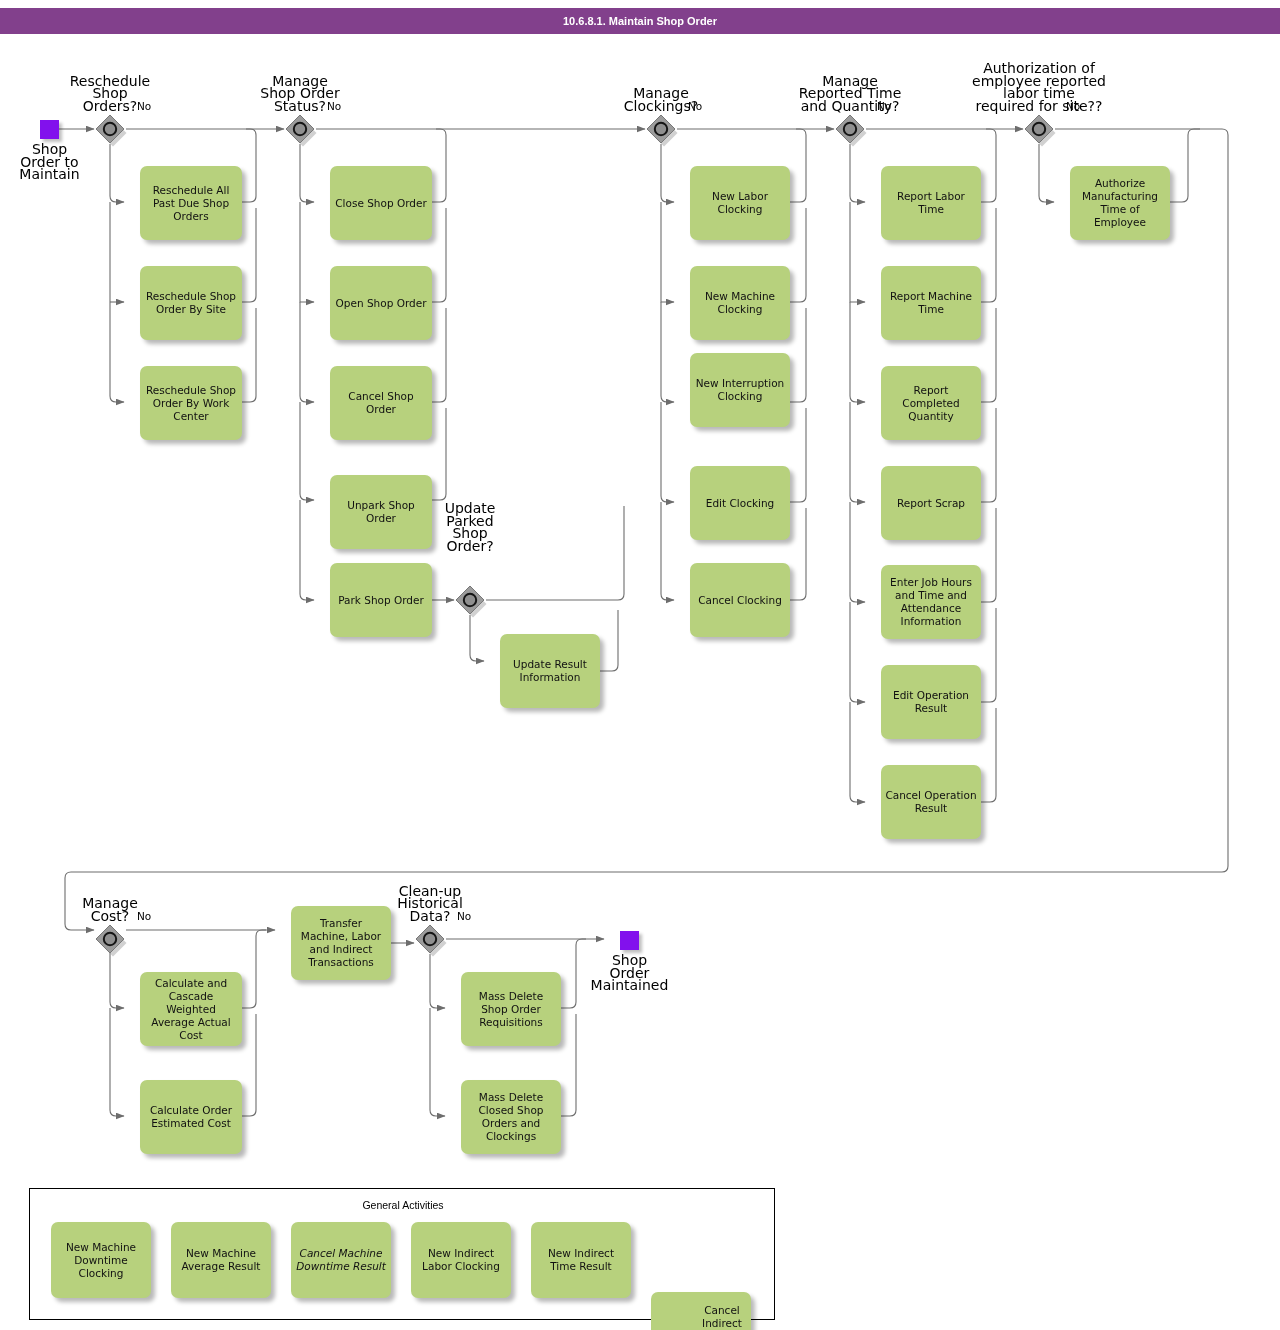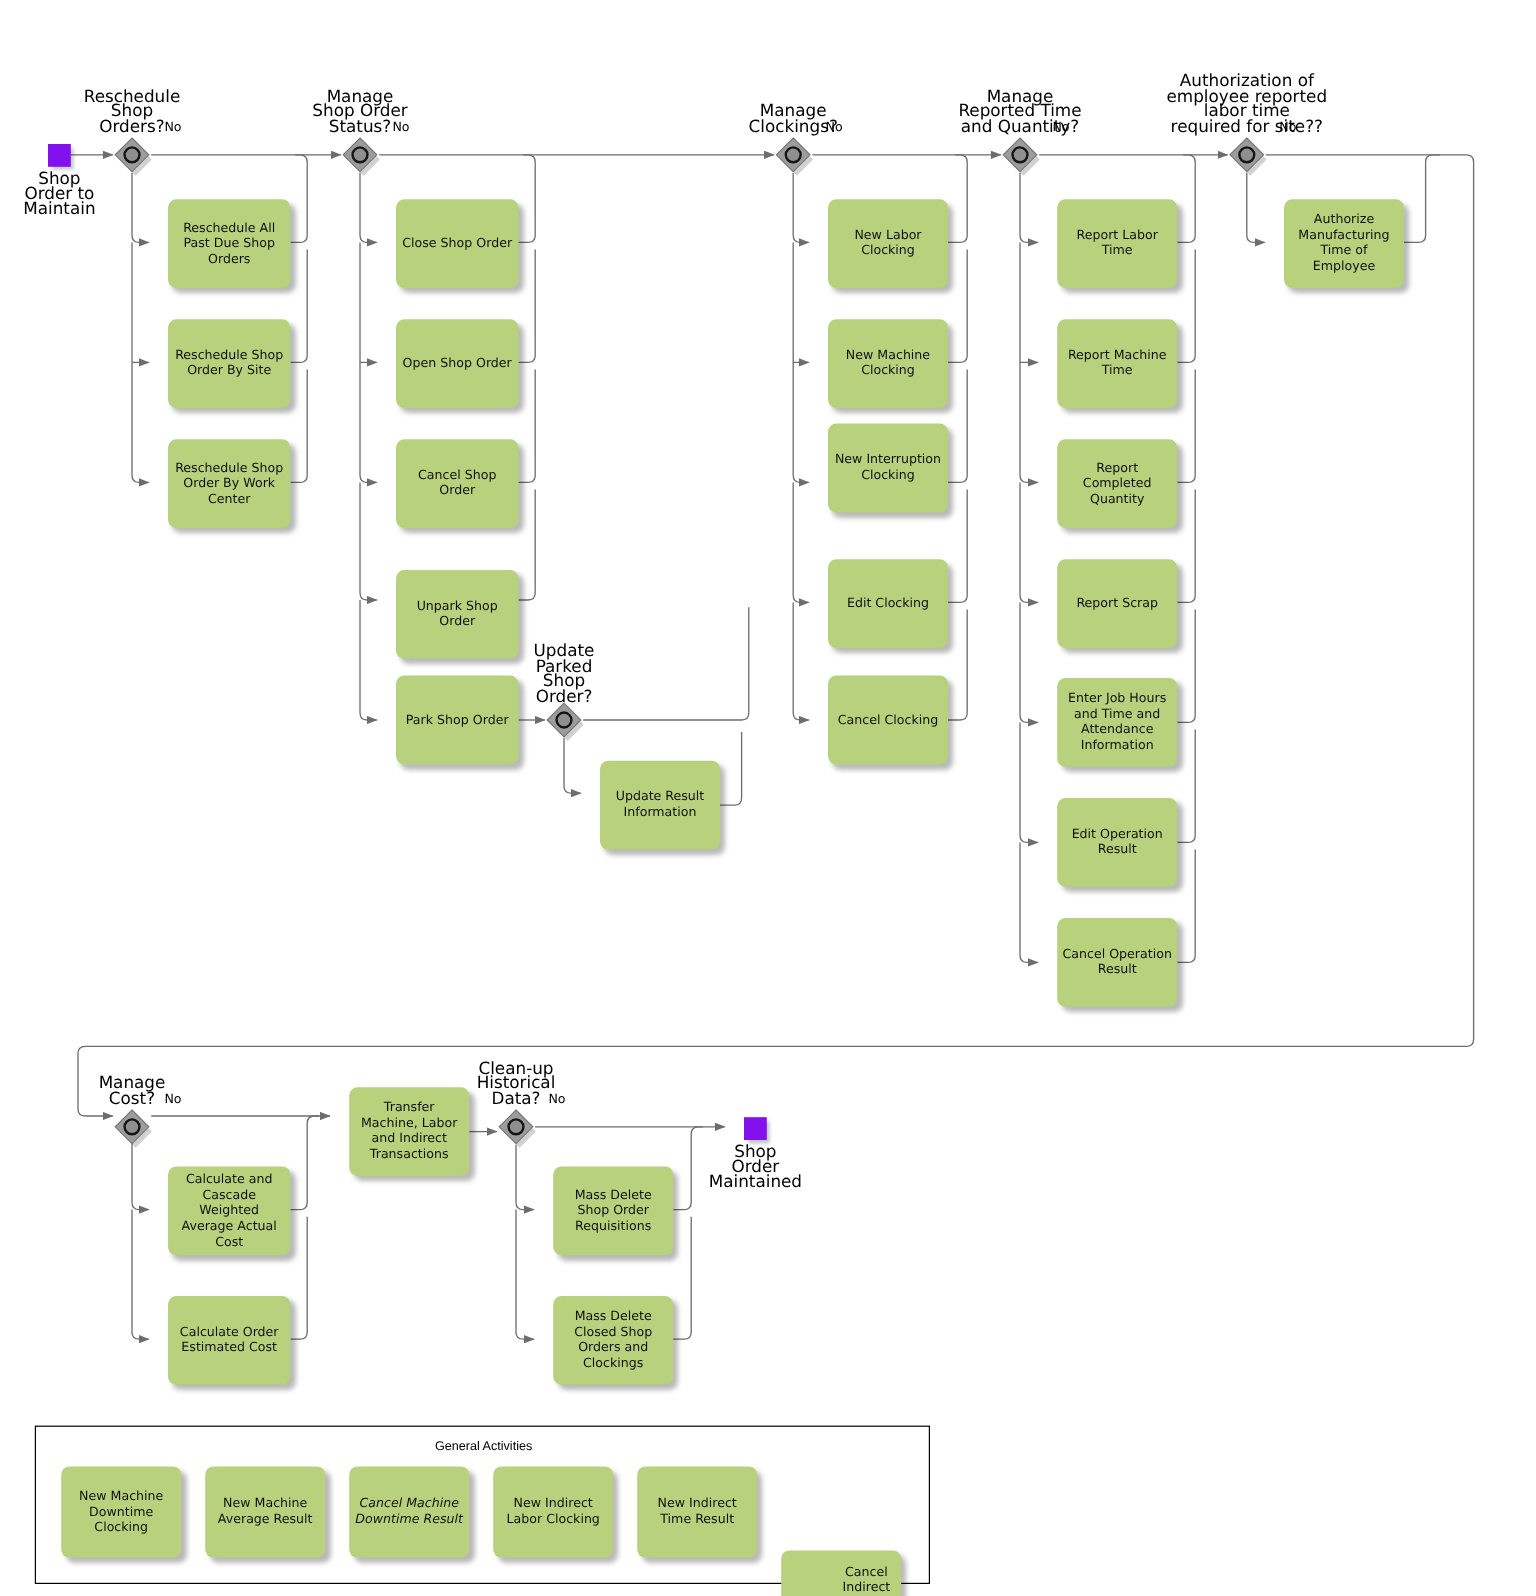--- a/index.html
+++ b/index.html
@@ -24,20 +24,23 @@
   #genbox{position:absolute;left:29px;top:1188px;width:746px;height:132px;
           border:1.5px solid #000;background:#fff;box-sizing:border-box;}
   #gentitle{position:absolute;left:0;top:10px;width:746px;text-align:center;
             font-family:"Liberation Sans", sans-serif;font-size:10.5px;color:#000;}
 </style>
 </head>
 <body>
 
 <div id="page">
 
+  <div id="titlebar">
+    <div class="t">10.6.8.1. Maintain Shop Order</div>
+  </div>
 
   <svg class="wires" viewBox="0 0 1280 1330" xmlns="http://www.w3.org/2000/svg">
     <defs>
       <marker id="ah" markerWidth="9" markerHeight="7" refX="8.4" refY="3.5" orient="auto" markerUnits="userSpaceOnUse">
         <path d="M0,0 L9,3.5 L0,7 z" fill="#6d6d6d"></path>
       </marker>
     </defs>
     <g fill="none" stroke="#6d6d6d" stroke-width="1.1" stroke-linejoin="round">
 
       <path d="M59,129 L94,129" marker-end="url(#ah)"></path>
@@ -235,21 +238,21 @@
         </svg></div>
       <div class="lbl" style="width: 180px; left: 210px; top: 74.5px;">Manage
 Shop Order
 Status?</div>
       <div class="no" style="left: 327px; top: 100px;">No</div>
       <div class="gw" style="left: 455px; top: 585px;"><svg width="34" height="34" viewBox="0 0 34 34">
           <path d="M15,2.5 L28.5,16 L15,29.5 L1.5,16 z" fill="#999999" opacity="0.45" transform="translate(3,3)"></path>
           <path d="M15,1 L29,15 L15,29 L1,15 z" fill="#9c9c9c" stroke="#777" stroke-width="1"></path>
           <circle cx="15" cy="15" r="6.2" fill="#8f8f8f" stroke="#151515" stroke-width="2"></circle>
         </svg></div>
-      <div class="lbl" style="width: 180px; left: 380px; top: 537px;">Update
+      <div class="lbl" style="width: 180px; left: 380px; top: 502px;">Update
 Parked
 Shop
 Order?</div>
       <div class="gw" style="left: 646px; top: 114px;"><svg width="34" height="34" viewBox="0 0 34 34">
           <path d="M15,2.5 L28.5,16 L15,29.5 L1.5,16 z" fill="#999999" opacity="0.45" transform="translate(3,3)"></path>
           <path d="M15,1 L29,15 L15,29 L1,15 z" fill="#9c9c9c" stroke="#777" stroke-width="1"></path>
           <circle cx="15" cy="15" r="6.2" fill="#8f8f8f" stroke="#151515" stroke-width="2"></circle>
         </svg></div>
       <div class="lbl" style="width: 180px; left: 571px; top: 87px;">Manage
 Clockings?</div>

